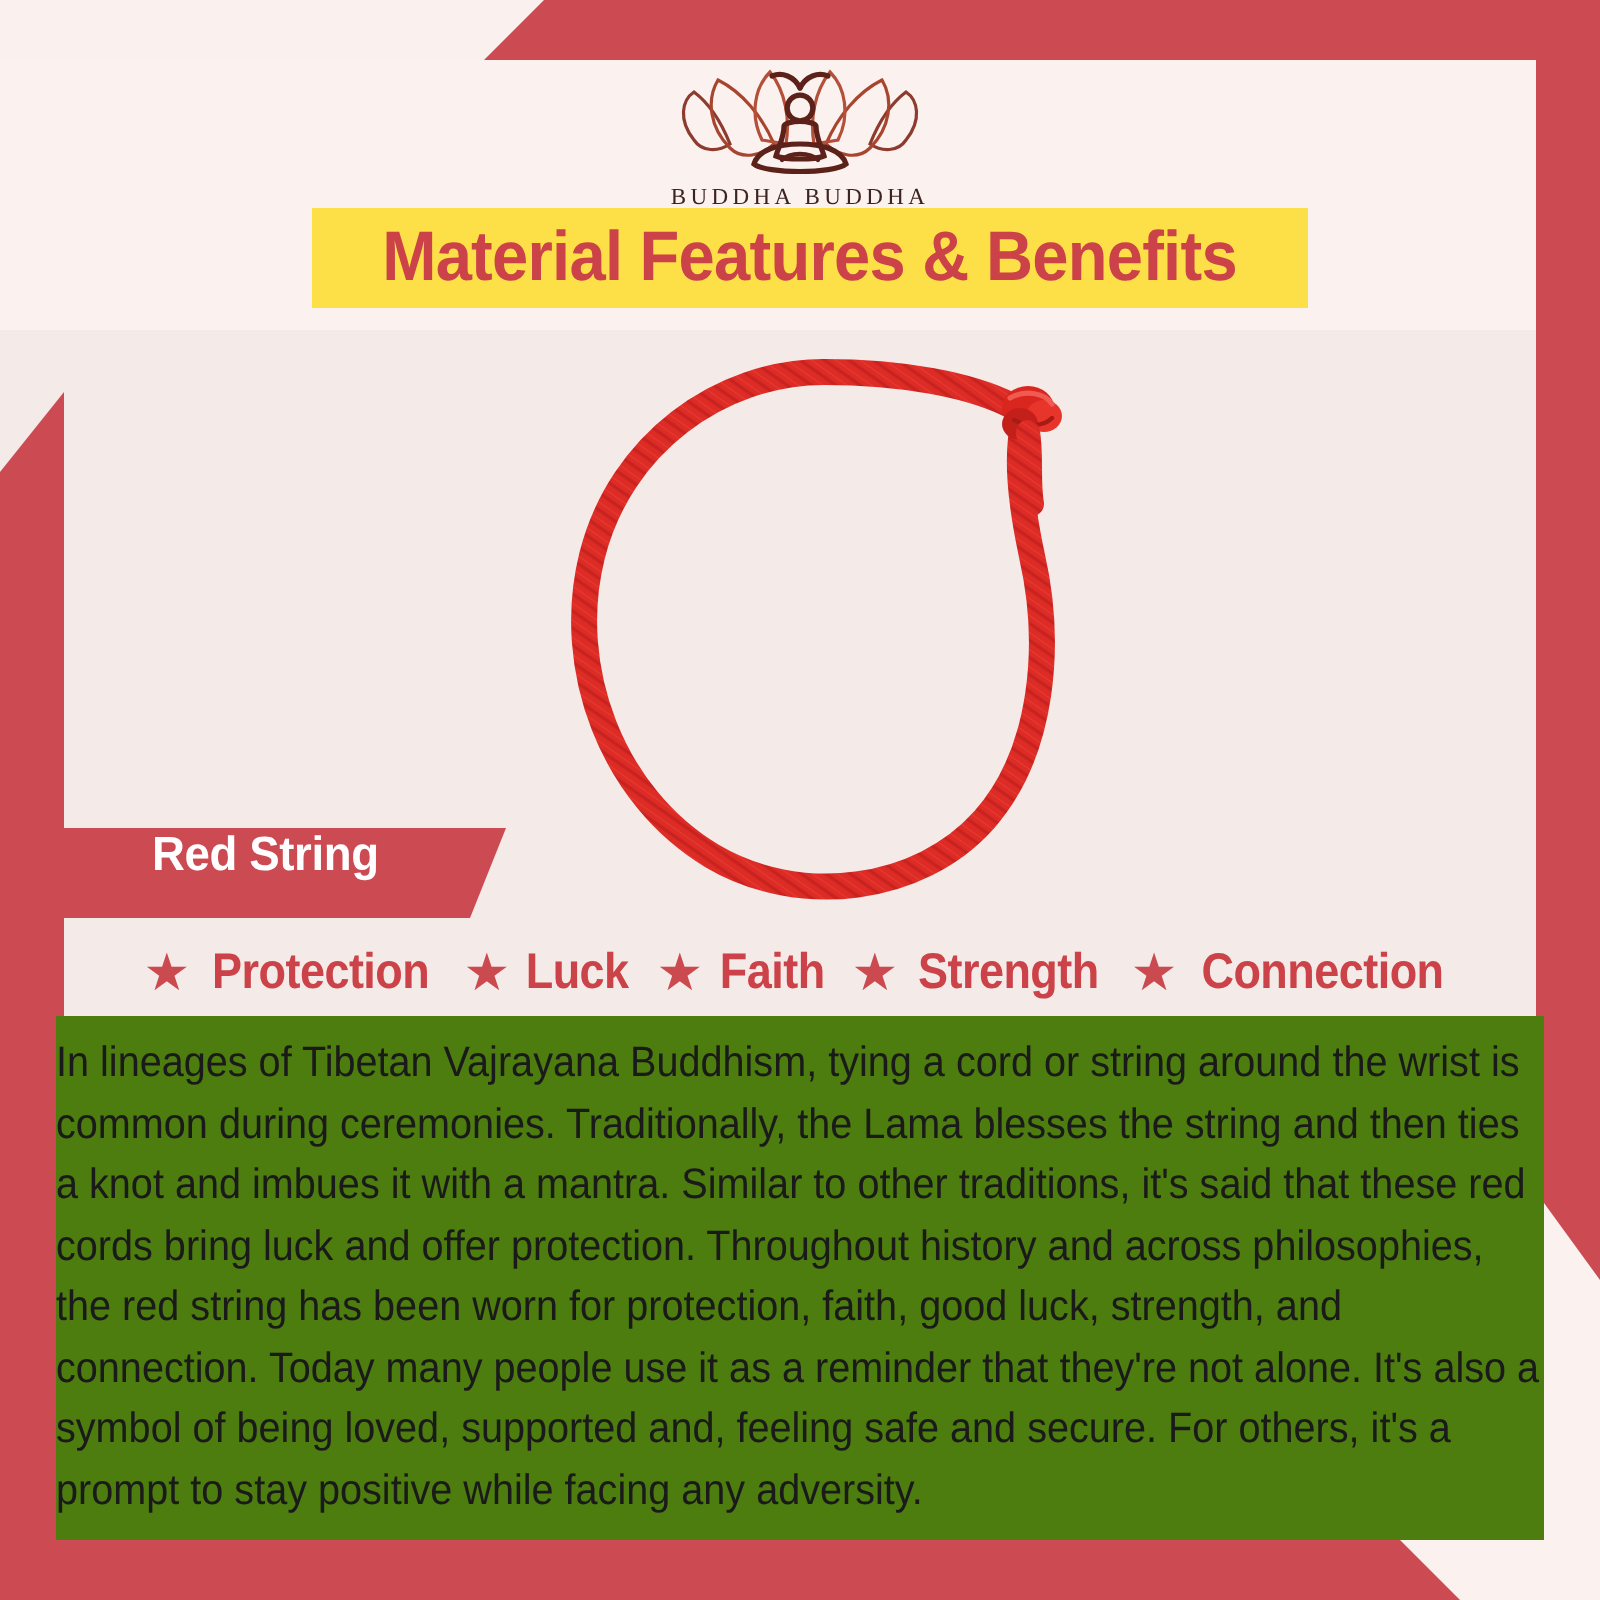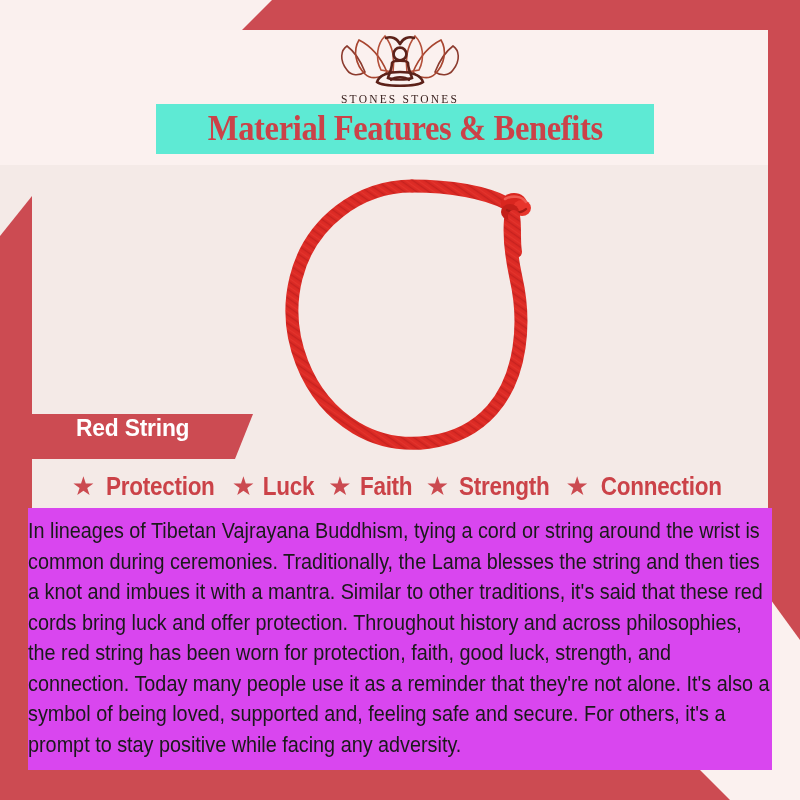--- a/index.html
+++ b/index.html
@@ -56,22 +56,22 @@
   }
   .logo-mark { width:138px; height:62px; display:block; }
   .logo-word {
     font-size:11.5px; letter-spacing:2.2px; color:#3b2320;
     font-family:"Liberation Serif", serif; margin-top:1px;
   }
 
   
   .title-banner {
     position:absolute; left:156px; top:104px; width:498px; height:50px;
-    background:#5eead4;
-    display:flex; align-items:center; justify-content:center;font-family:Liberation Serif, serif;
+    background:#fde047;
+    display:flex; align-items:center; justify-content:center;
   }
   .title-text {
     color:#cb4248;
     font-size:35px;
     font-weight:bold;
     letter-spacing:-0.4px;
     transform:scaleX(0.93);
     white-space:nowrap;
   }
 
@@ -100,21 +100,21 @@
   .benefit { display:flex; align-items:center; gap:5px; }
   .star { color:#cb4a50; font-size:26px; line-height:1; }
   .benefit-label {
     color:#cb4248; font-size:25px; font-weight:bold;
     transform:scaleX(0.9); white-space:nowrap; letter-spacing:-0.3px;
   }
 
   
   .copy-panel {
     position:absolute; left:28px; top:508px; width:744px; height:262px;
-    background:#d946ef;
+    background:#4d7c0f;
     padding:8px 14px 0 0;
   }
   .copy-text {
     color:#1a1a1a;
     font-size:21.3px;
     line-height:30.5px;
     transform:scaleX(0.93);
     transform-origin:left top;
     width:800px;
     text-align:left;
@@ -159,21 +159,21 @@
         <path d="M61 33 C61 39 58 44 57 48 C62 50 76 50 81 48 C80 44 77 39 77 33
                  C76 30 62 30 61 33 Z" stroke="#5c2119" stroke-width="2.6" fill="none"></path>
 
         <path d="M46 52 C48 45 58 42 69 42 C80 42 90 45 92 52
                  C86 57 52 57 46 52 Z" stroke="#5c2119" stroke-width="2.6" fill="none"></path>
 
         <path d="M60 50 C64 46 74 46 78 50" stroke="#5c2119" stroke-width="2.2" fill="none"></path>
       </g>
     </svg>
   </span>
-  <span class="logo-word">STONES STONES</span>
+  <span class="logo-word">BUDDHA BUDDHA</span>
 </div>
 
 <div class="title-banner">
   <span class="title-text">Material Features &amp; Benefits</span>
 </div>
 
 <div class="product">
   <svg viewBox="0 0 300 300" width="300" height="300" xmlns="http://www.w3.org/2000/svg">
     <defs>
       <pattern id="braid" patternUnits="userSpaceOnUse" width="7" height="7" patternTransform="rotate(35)">

